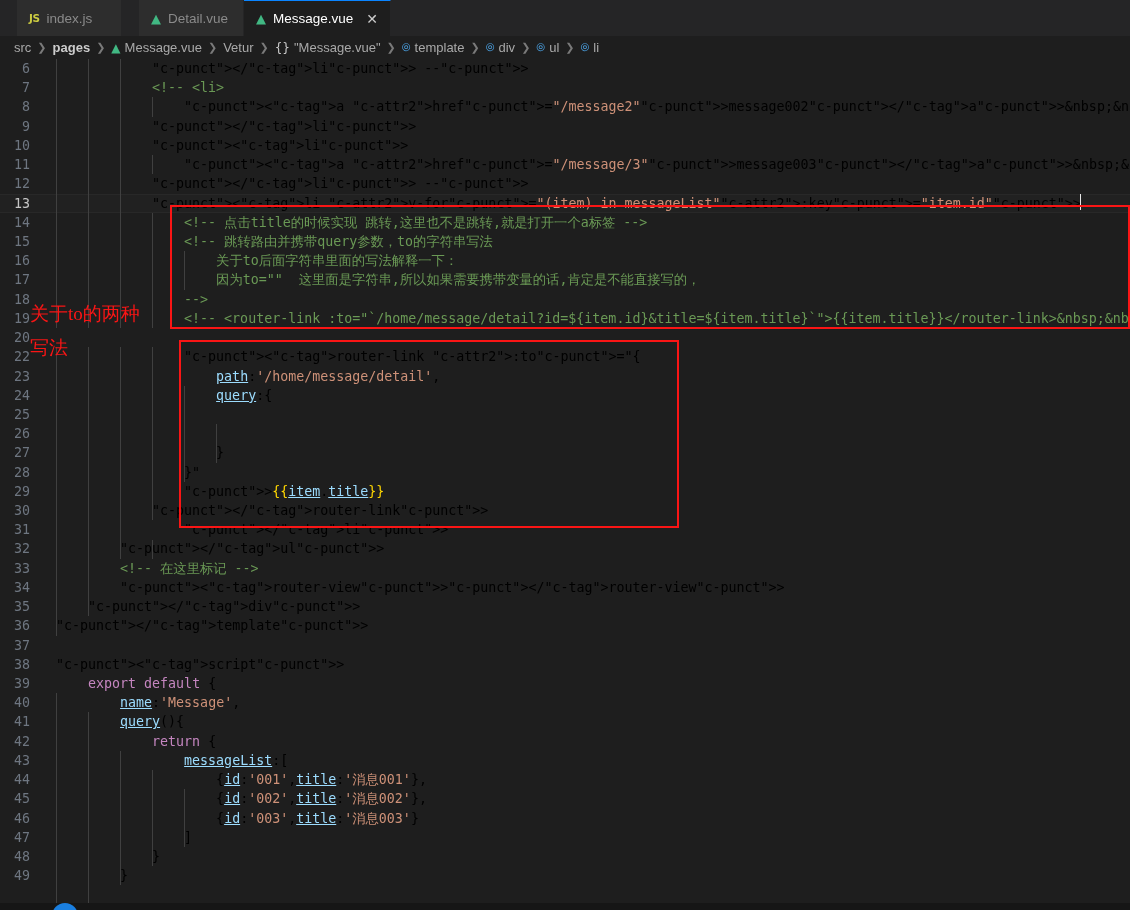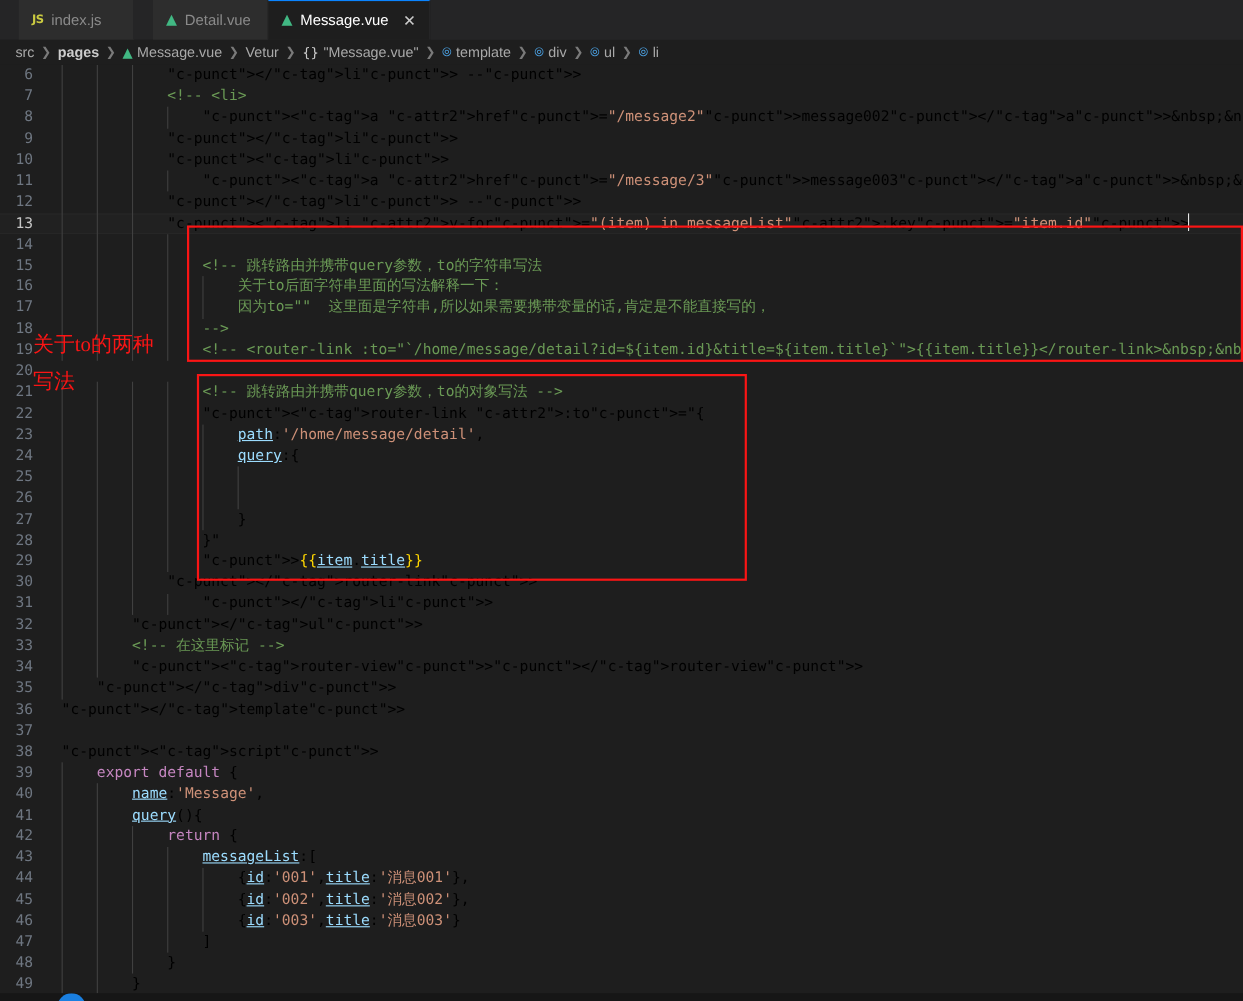--- a/index.html
+++ b/index.html
@@ -227,28 +227,27 @@
 <div class="editor">
   <div class="code-area" id="code-area">
       <div class="line"><span class="lnum">6</span><span class="ltext">            <span class="&lt;span">"c-punct"</span>&gt;&lt;/</span><span class="&lt;span">"c-tag"</span>&gt;li<span class="&lt;span">"c-punct"</span>&gt;&gt; --<span class="&lt;span">"c-punct"</span>&gt;&gt;</div>
       <div class="line"><span class="lnum">7</span><span class="ltext"><span class="c-comment">            &lt;!-- &lt;li&gt;</span></span></div>
       <div class="line"><span class="lnum">8</span><span class="ltext">                <span class="&lt;span">"c-punct"</span>&gt;&lt;</span><span class="&lt;span">"c-tag"</span>&gt;a <span class="&lt;span">"c-attr2"</span>&gt;href<span class="&lt;span">"c-punct"</span>&gt;=<span class="c-str">"/message2"</span><span class="&lt;span">"c-punct"</span>&gt;&gt;message002<span class="&lt;span">"c-punct"</span>&gt;&lt;/<span class="&lt;span">"c-tag"</span>&gt;a<span class="&lt;span">"c-punct"</span>&gt;&gt;&amp;nbsp;&amp;nbsp;</div>
       <div class="line"><span class="lnum">9</span><span class="ltext">            <span class="&lt;span">"c-punct"</span>&gt;&lt;/</span><span class="&lt;span">"c-tag"</span>&gt;li<span class="&lt;span">"c-punct"</span>&gt;&gt;</div>
       <div class="line"><span class="lnum">10</span><span class="ltext">            <span class="&lt;span">"c-punct"</span>&gt;&lt;</span><span class="&lt;span">"c-tag"</span>&gt;li<span class="&lt;span">"c-punct"</span>&gt;&gt;</div>
       <div class="line"><span class="lnum">11</span><span class="ltext">                <span class="&lt;span">"c-punct"</span>&gt;&lt;</span><span class="&lt;span">"c-tag"</span>&gt;a <span class="&lt;span">"c-attr2"</span>&gt;href<span class="&lt;span">"c-punct"</span>&gt;=<span class="c-str">"/message/3"</span><span class="&lt;span">"c-punct"</span>&gt;&gt;message003<span class="&lt;span">"c-punct"</span>&gt;&lt;/<span class="&lt;span">"c-tag"</span>&gt;a<span class="&lt;span">"c-punct"</span>&gt;&gt;&amp;nbsp;&amp;nbsp;</div>
       <div class="line"><span class="lnum">12</span><span class="ltext">            <span class="&lt;span">"c-punct"</span>&gt;&lt;/</span><span class="&lt;span">"c-tag"</span>&gt;li<span class="&lt;span">"c-punct"</span>&gt;&gt; --<span class="&lt;span">"c-punct"</span>&gt;&gt;</div>
       <div class="line active"><span class="lnum">13</span><span class="ltext">            <span class="&lt;span">"c-punct"</span>&gt;&lt;</span><span class="&lt;span">"c-tag"</span>&gt;li <span class="&lt;span">"c-attr2"</span>&gt;v-for<span class="&lt;span">"c-punct"</span>&gt;=<span class="c-str">"(item) in messageList"</span> <span class="&lt;span">"c-attr2"</span>&gt;:key<span class="&lt;span">"c-punct"</span>&gt;=<span class="c-str">"item.id"</span><span class="&lt;span">"c-punct"</span>&gt;&gt;<span class="cursor"></span></div>
-      <div class="line"><span class="lnum">14</span></div>
+      <div class="line"><span class="lnum">14</span><span class="ltext"><span class="c-comment">                &lt;!-- 点击title的时候实现 跳转,这里也不是跳转,就是打开一个a标签 --&gt;</span></span></div>
       <div class="line"><span class="lnum">15</span><span class="ltext"><span class="c-comment">                &lt;!-- 跳转路由并携带query参数，to的字符串写法</span></span></div>
       <div class="line"><span class="lnum">16</span><span class="ltext"><span class="c-comment">                    关于to后面字符串里面的写法解释一下：</span></span></div>
       <div class="line"><span class="lnum">17</span><span class="ltext"><span class="c-comment">                    因为to=""  这里面是字符串,所以如果需要携带变量的话,肯定是不能直接写的，</span></span></div>
       <div class="line"><span class="lnum">18</span><span class="ltext"><span class="c-comment">                --&gt;</span></span></div>
       <div class="line"><span class="lnum">19</span><span class="ltext"><span class="c-comment">                &lt;!-- &lt;router-link :to="`/home/message/detail?id=${item.id}&amp;title=${item.title}`"&gt;{{item.title}}&lt;/router-link&gt;&amp;nbsp;&amp;nbsp;</span></span></div>
       <div class="line"><span class="lnum">20</span><span class="ltext"></span></div>
-      <div class="line"><span class="lnum">21</span><span class="ltext"><span class="c-comment">                &lt;!-- 跳转路由并携带query参数，to的对象写法 --&gt;</span></span></div>
       <div class="line"><span class="lnum">22</span><span class="ltext">                <span class="&lt;span">"c-punct"</span>&gt;&lt;</span><span class="&lt;span">"c-tag"</span>&gt;router-link <span class="&lt;span">"c-attr2"</span>&gt;:to<span class="&lt;span">"c-punct"</span>&gt;="{</div>
       <div class="line"><span class="lnum">23</span><span class="ltext">                    <span class="c-prop">path</span>:<span class="c-str">'/home/message/detail'</span>,</span></div>
       <div class="line"><span class="lnum">24</span><span class="ltext">                    <span class="c-prop">query</span>:{</span></div>
       <div class="line"><span class="lnum">25</span></div>
       <div class="line"><span class="lnum">26</span></div>
       <div class="line"><span class="lnum">27</span><span class="ltext">                    }</span></div>
       <div class="line"><span class="lnum">28</span><span class="ltext">                }"</span></div>
       <div class="line"><span class="lnum">29</span><span class="ltext">                <span class="&lt;span">"c-punct"</span>&gt;&gt;</span><span class="c-y">{{</span> <span class="c-prop">item</span>.<span class="c-prop">title</span> <span class="c-y">}}</span></div>
       <div class="line"><span class="lnum">30</span><span class="ltext">            <span class="&lt;span">"c-punct"</span>&gt;&lt;/</span><span class="&lt;span">"c-tag"</span>&gt;router-link<span class="&lt;span">"c-punct"</span>&gt;&gt;</div>
       <div class="line"><span class="lnum">31</span><span class="ltext">                <span class="&lt;span">"c-punct"</span>&gt;&lt;/</span><span class="&lt;span">"c-tag"</span>&gt;li<span class="&lt;span">"c-punct"</span>&gt;&gt;</div>

